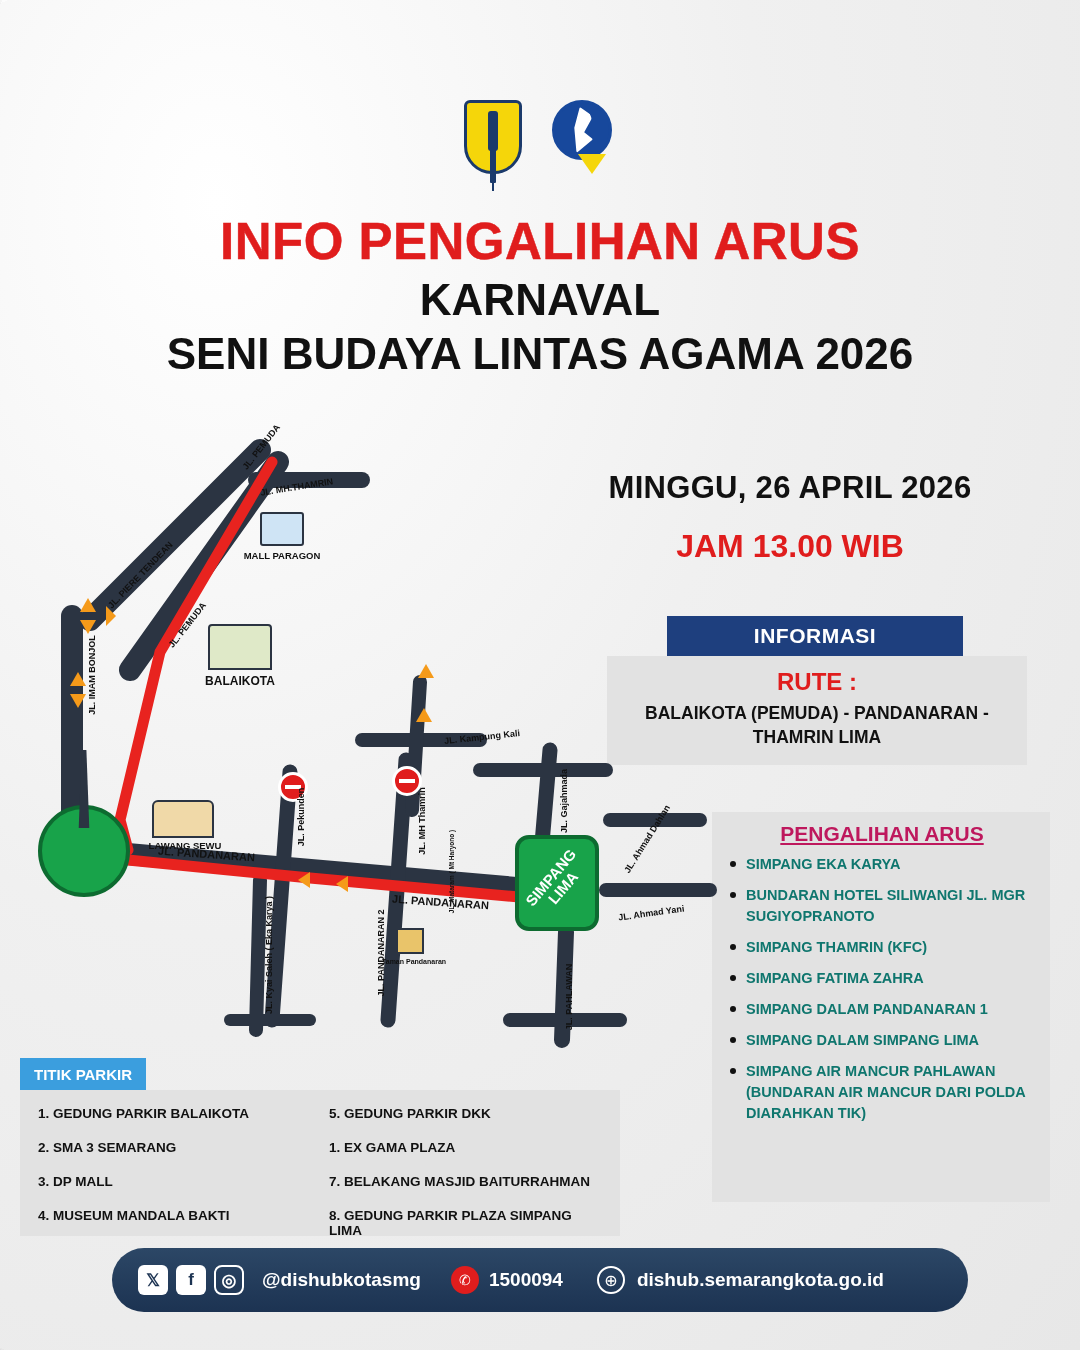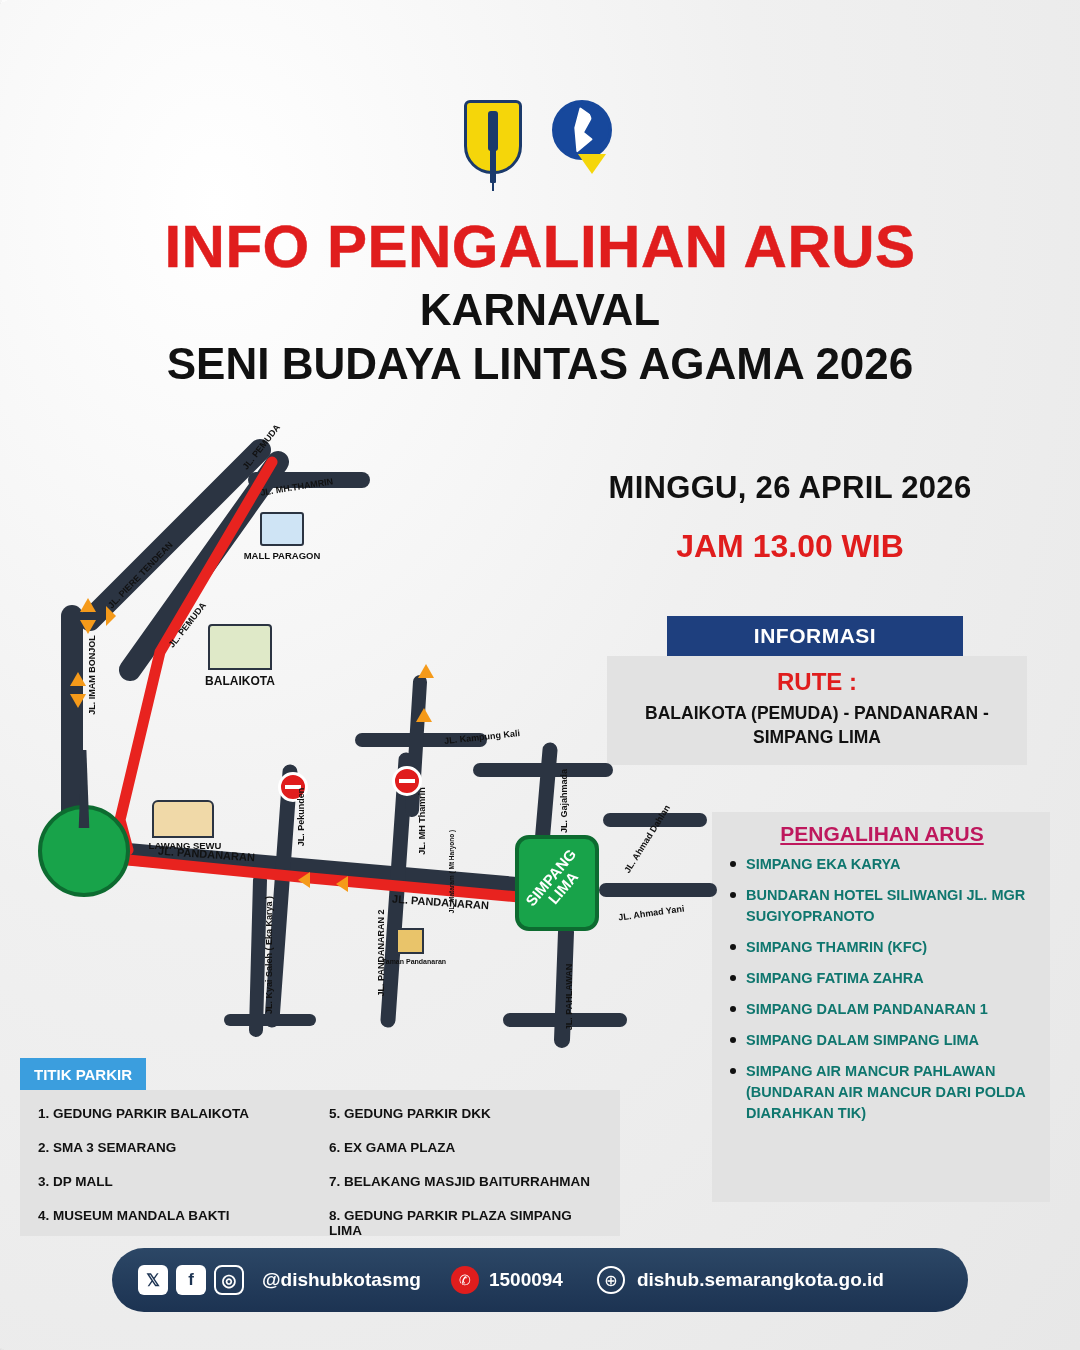--- a/index.html
+++ b/index.html
@@ -74,21 +74,21 @@
     width: 0; height: 0;
     border-left: 14px solid transparent;
     border-right: 14px solid transparent;
     border-top: 20px solid #f5d60a;
   }
 
   
   .titles { position: absolute; top: 212px; left: 0; width: 100%; text-align: center; z-index: 4; }
   .title-red {
     color: #e01d1d;
-    font-size: 60px; font-weight: 800; letter-spacing: .5px;
+    font-size: 51px; font-weight: 800; letter-spacing: .5px;
     -webkit-text-stroke: 0.5px #e01d1d;
   }
   .title-black1 { color: #111; font-size: 44px; font-weight: 800; margin-top: 4px; }
   .title-black2 { color: #111; font-size: 44px; font-weight: 800; margin-top: 4px; }
 
   
   .date-line {
     position: absolute; top: 470px; left: 560px; width: 460px;
     text-align: center;
     font-size: 31px; font-weight: 800; color: #111;
@@ -259,21 +259,21 @@
     <div class="title-black1">KARNAVAL</div>
     <div class="title-black2">SENI BUDAYA LINTAS AGAMA 2026</div>
   </div>
 
   <div class="date-line">MINGGU, 26 APRIL 2026</div>
   <div class="time-line">JAM 13.00 WIB</div>
 
   <div class="info-head">INFORMASI</div>
   <div class="info-body">
     <div class="rute-label">RUTE :</div>
-    <div class="rute-text">BALAIKOTA (PEMUDA) - PANDANARAN - SIMPANG LIMA</div>
+    <div class="rute-text">BALAIKOTA (PEMUDA) - PANDANARAN - THAMRIN LIMA</div>
   </div>
 
   <div class="peng-box">
     <div class="peng-title">PENGALIHAN ARUS</div>
     <ul class="peng-list">
       <li>SIMPANG EKA KARYA</li>
       <li>BUNDARAN HOTEL SILIWANGI JL. MGR SUGIYOPRANOTO</li>
       <li>SIMPANG THAMRIN (KFC)</li>
       <li>SIMPANG FATIMA ZAHRA</li>
       <li>SIMPANG DALAM PANDANARAN 1</li>
@@ -286,21 +286,21 @@
   <div class="parkir-box">
     <div class="parkir-cols">
       <div class="parkir-col">
         <div>1. GEDUNG PARKIR BALAIKOTA</div>
         <div>2. SMA 3 SEMARANG</div>
         <div>3. DP MALL</div>
         <div>4. MUSEUM MANDALA BAKTI</div>
       </div>
       <div class="parkir-col">
         <div>5. GEDUNG PARKIR DKK</div>
-        <div>6. EX GAMA PLAZA</div>
+        <div>1. EX GAMA PLAZA</div>
         <div>7. BELAKANG MASJID BAITURRAHMAN</div>
         <div>8. GEDUNG PARKIR PLAZA SIMPANG LIMA</div>
       </div>
     </div>
   </div>
 
   <div id="map">
     <svg width="720" height="660" viewBox="0 0 720 660">
       <g stroke="#2b3442" stroke-linecap="round" fill="none">
 

